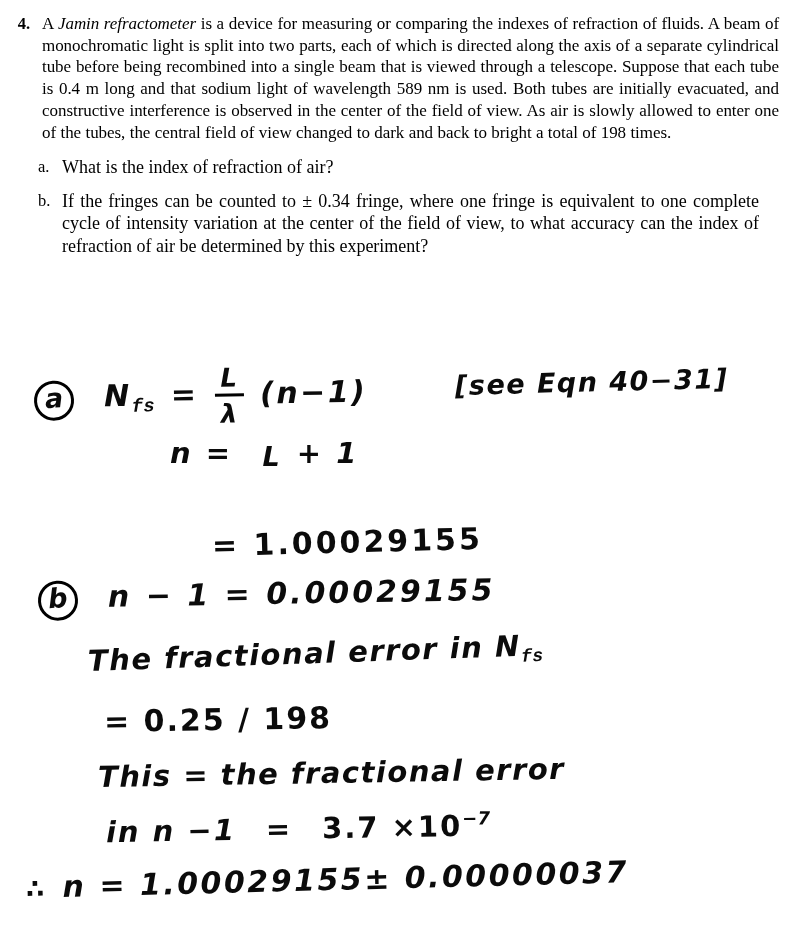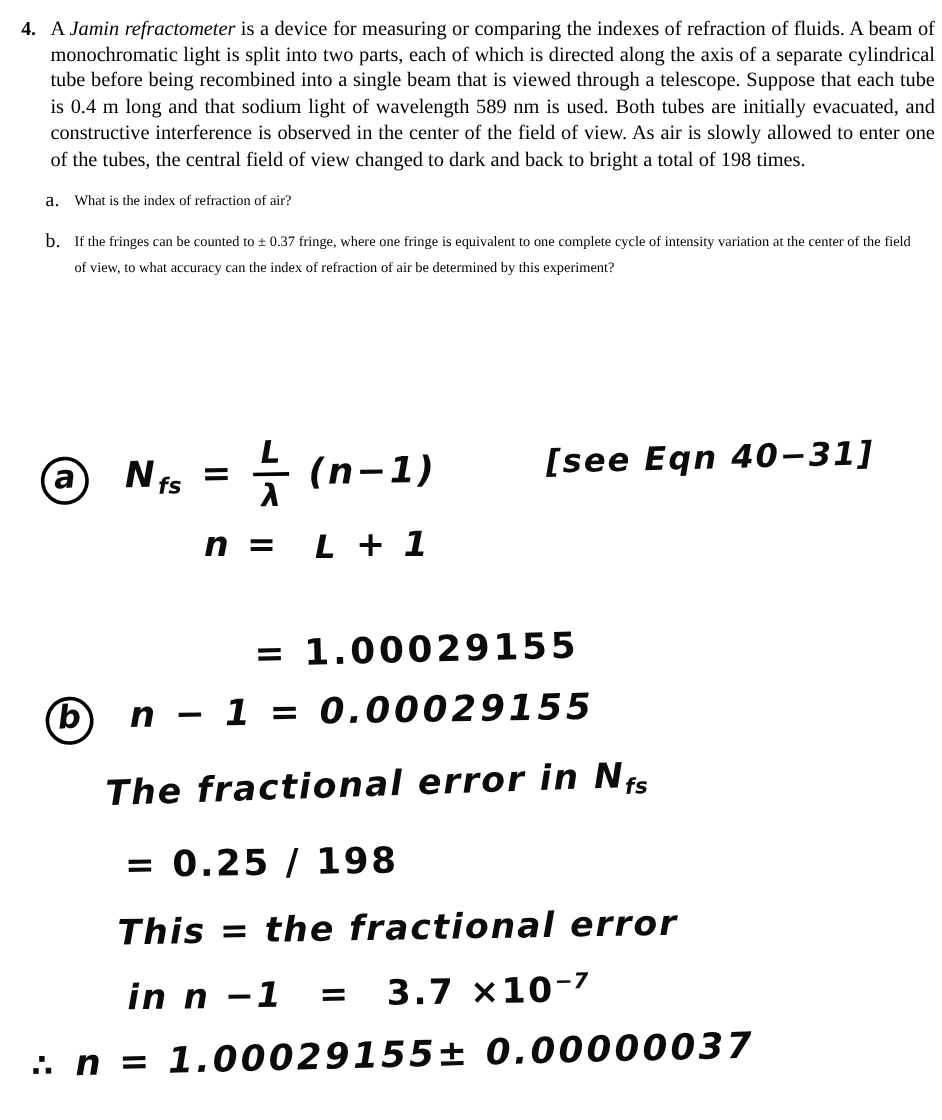--- a/index.html
+++ b/index.html
@@ -63,21 +63,21 @@
   }
   .subpart-label {
     width: 24px;
     flex: 0 0 24px;
     font-size: 16.5px;
     line-height: 22.5px;
   }
   .subpart-text {
     flex: 1 1 auto;
     padding-right: 26px;
-    font-size: 12px;
+    font-size: 18px;
     line-height: 22.5px;
     text-align: justify;
   }
 
   
   .hand {
     position: absolute;
     left: 0;
     top: 352px;
     width: 785px;
@@ -119,20 +119,21 @@
     padding: 0 6px 1px 6px;
   }
   .frac .den {
     display: block;
     padding-top: 2px;
   }
   .sub {
     font-size: 0.62em;
     vertical-align: -0.32em;
     letter-spacing: 0.5px;
+    font-family: Liberation Mono, monospace;
   }
   .sup {
     font-size: 0.62em;
     vertical-align: 0.62em;
     letter-spacing: 0.5px;
   }
   .sp { display: inline-block; width: 16px; }
   .sp-lg { display: inline-block; width: 30px; }
 </style>
 </head>
@@ -145,21 +146,21 @@
     <div class="problem-body"><span>A </span><span class="book-title">Jamin refractometer</span><span> is a device for measuring or comparing the indexes of refraction of fluids.  A beam of monochromatic light is split into two parts, each of which is directed along the axis of a separate cylindrical tube before being recombined into a single beam that is viewed through a telescope.  Suppose that each tube is 0.4 m long and that sodium light of wavelength 589 nm is used.  Both tubes are initially evacuated, and constructive interference is observed in the center of the field of view.  As air is slowly allowed to enter one of the tubes, the central field of view changed to dark and back to bright a total of 198 times.</span></div>
   </div>
 
   <div class="subparts">
     <div class="subpart-row">
       <div class="subpart-label">a.</div>
       <div class="subpart-text">What is the index of refraction of air?</div>
     </div>
     <div class="subpart-row">
       <div class="subpart-label">b.</div>
-      <div class="subpart-text">If the fringes can be counted to ± 0.37 fringe, where one fringe is equivalent to one complete cycle of intensity variation at the center of the field of view, to what accuracy can the index of refraction of air be determined by this experiment?</div>
+      <div class="subpart-text">If the fringes can be counted to ± 0.34 fringe, where one fringe is equivalent to one complete cycle of intensity variation at the center of the field of view, to what accuracy can the index of refraction of air be determined by this experiment?</div>
     </div>
   </div>
 
 </div>
 
 <div class="hand">
 
   <div class="hw" style="left:34px; top:14px; font-size:30px; transform:rotate(-1deg);">
     <span class="circled">a</span><span class="sp-lg"></span><span>N</span><span class="sub">fs</span><span class="sp"></span><span>=</span><span class="sp"></span><span class="frac" style="font-size:26px;">
       <span class="num">L</span>

